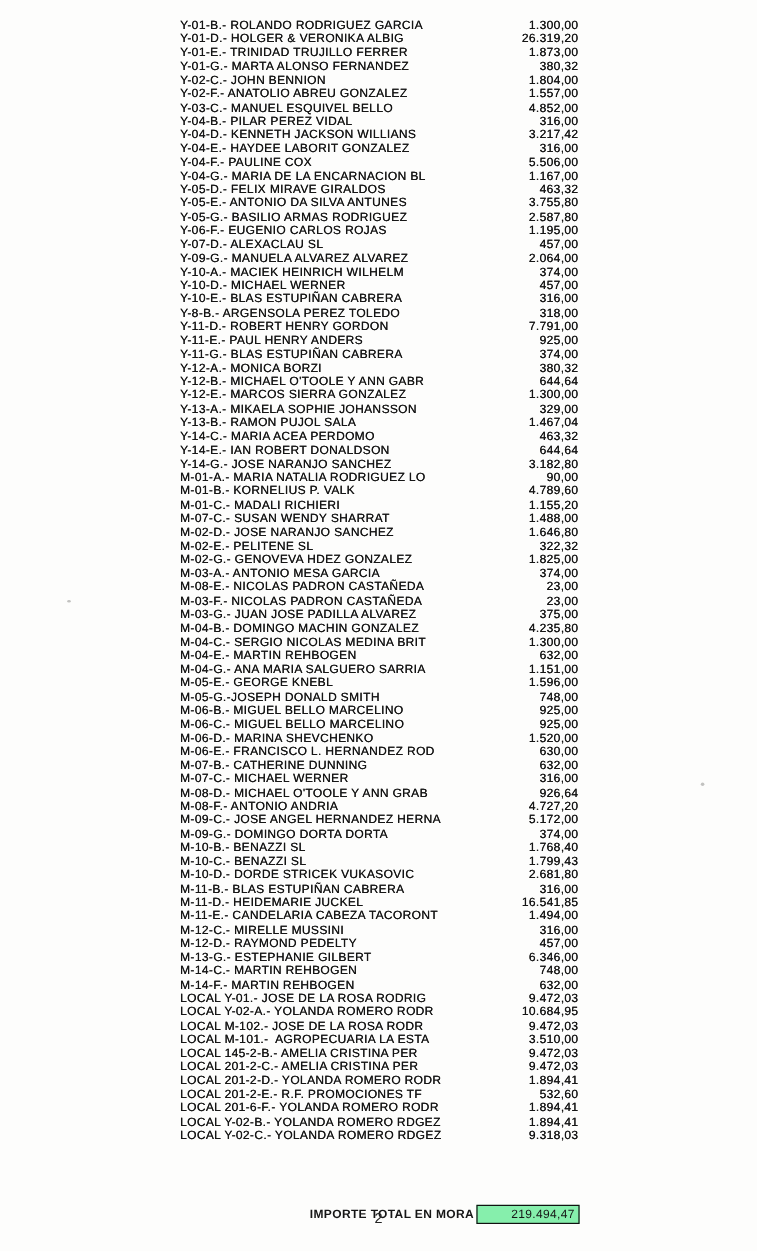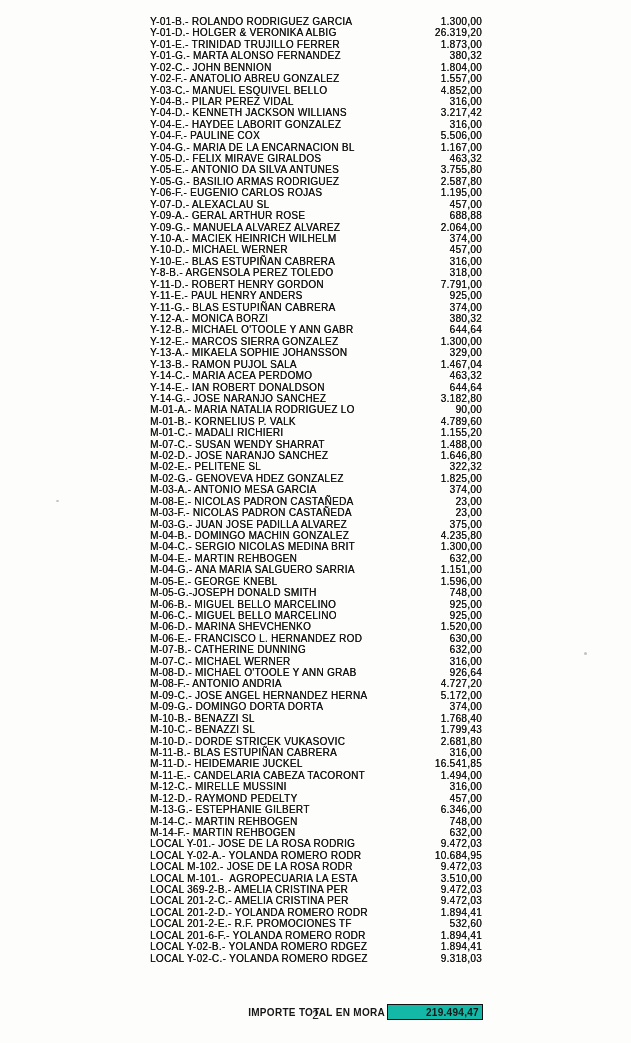--- a/index.html
+++ b/index.html
@@ -49,29 +49,29 @@
   }
   .total-label {
     font-weight: bold;
     font-size: 10px;
     letter-spacing: 0.3px;
     margin-right: 2px;
     white-space: pre;
   }
   .total-box {
     box-sizing: border-box;
-    width: 96px;
+    width: 86px;
     height: 16px;
     border: 1.6px solid #111;
-    background: #14b8a6;
+    background: #86efac;
     display: flex;
     justify-content: flex-end;
     align-items: center;
     padding-right: 3px;
-    font-weight: bold;
+    font-weight: normal;
     font-size: 10px;
     letter-spacing: 0.3px;
   }
   .page-number {
     position: absolute;
     top: 1008px;
     left: 0;
     width: 631px;
     text-align: center;
     font-size: 12px;
@@ -169,24 +169,20 @@
     <div class="row">
       <span class="row-label">Y-06-F.- EUGENIO CARLOS ROJAS</span>
       <span class="row-amount">1.195,00</span>
     </div>
 
     <div class="row">
       <span class="row-label">Y-07-D.- ALEXACLAU SL</span>
       <span class="row-amount">457,00</span>
     </div>
 
-    <div class="row">
-      <span class="row-label">Y-09-A.- GERAL ARTHUR ROSE</span>
-      <span class="row-amount">688,88</span>
-    </div>
 
     <div class="row">
       <span class="row-label">Y-09-G.- MANUELA ALVAREZ ALVAREZ</span>
       <span class="row-amount">2.064,00</span>
     </div>
 
     <div class="row">
       <span class="row-label">Y-10-A.- MACIEK HEINRICH WILHELM</span>
       <span class="row-amount">374,00</span>
     </div>
@@ -466,21 +462,21 @@
       <span class="row-label">LOCAL M-102.- JOSE DE LA ROSA RODR</span>
       <span class="row-amount">9.472,03</span>
     </div>
 
     <div class="row">
       <span class="row-label">LOCAL M-101.-  AGROPECUARIA LA ESTA</span>
       <span class="row-amount">3.510,00</span>
     </div>
 
     <div class="row">
-      <span class="row-label">LOCAL 369-2-B.- AMELIA CRISTINA PER</span>
+      <span class="row-label">LOCAL 145-2-B.- AMELIA CRISTINA PER</span>
       <span class="row-amount">9.472,03</span>
     </div>
 
     <div class="row">
       <span class="row-label">LOCAL 201-2-C.- AMELIA CRISTINA PER</span>
       <span class="row-amount">9.472,03</span>
     </div>
 
     <div class="row">
       <span class="row-label">LOCAL 201-2-D.- YOLANDA ROMERO RODR</span>

